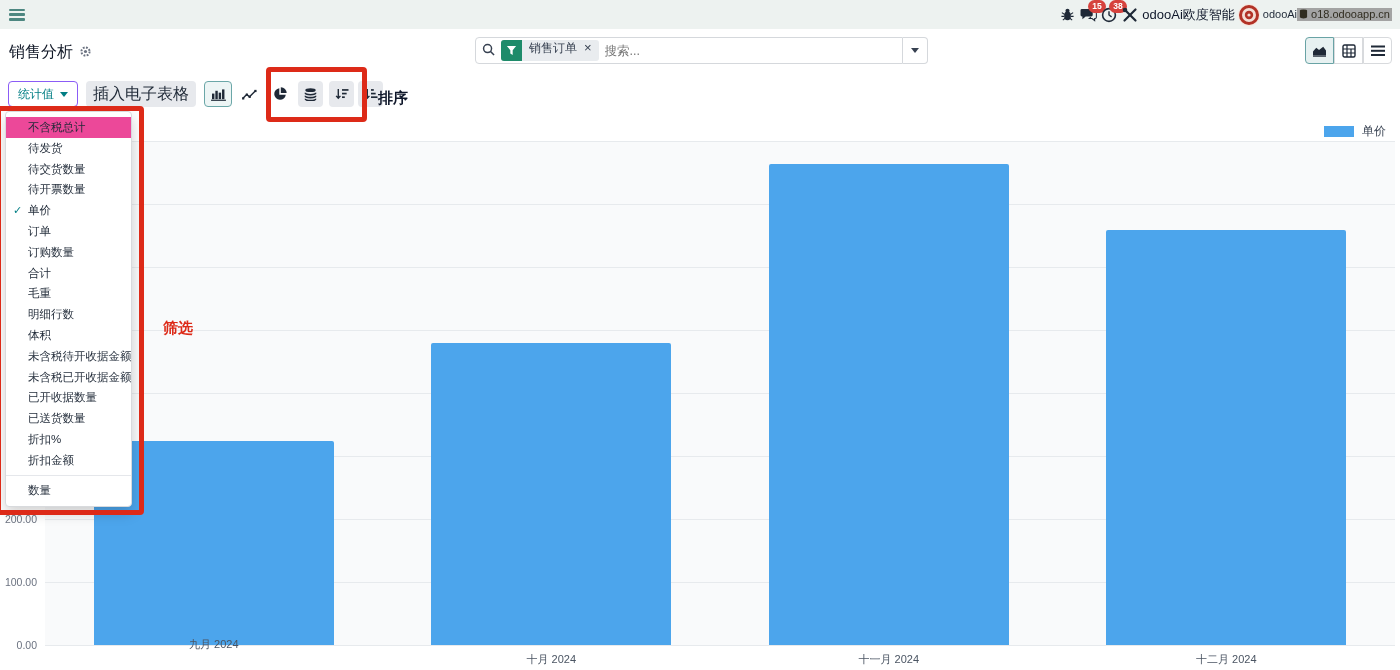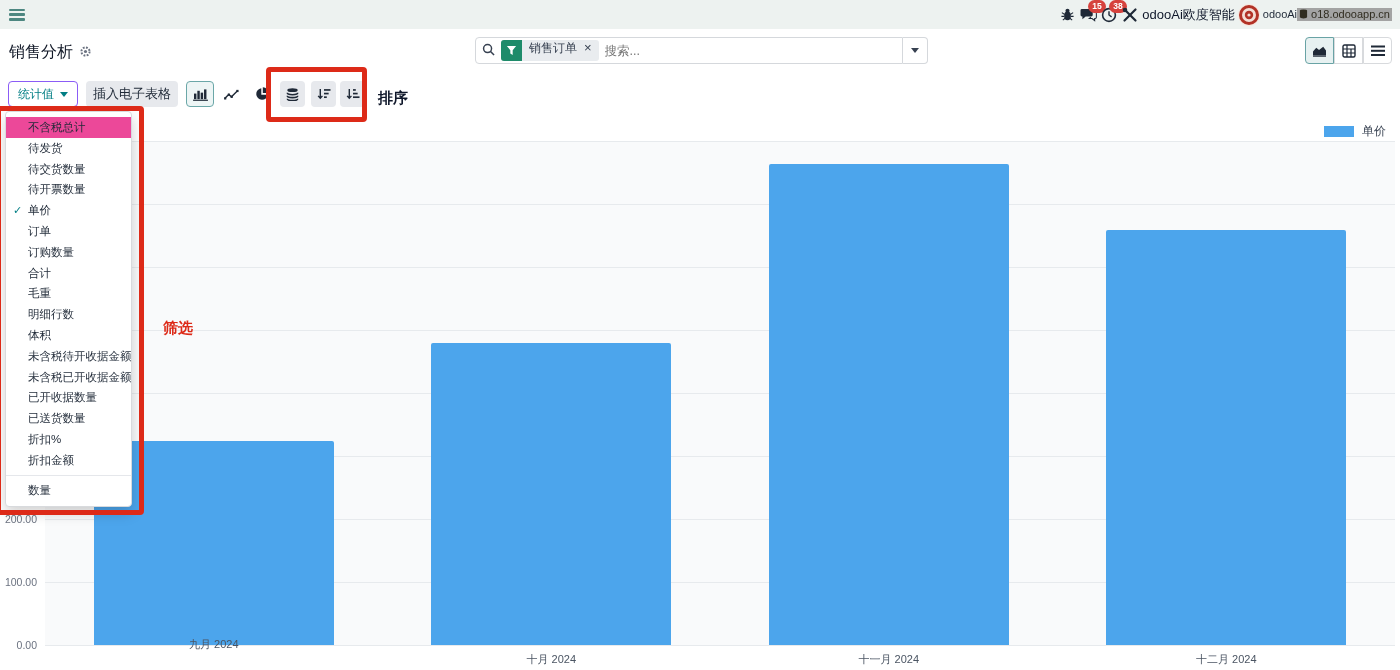--- a/index.html
+++ b/index.html
@@ -36,21 +36,21 @@
   .view-switcher { position:absolute; right:8px; top:37px; display:flex; z-index:10; }
   .vs-btn { width:29px; height:27px; background:#fff; border:1px solid #d8dadd; display:flex; align-items:center; justify-content:center; cursor:pointer; }
   .vs-btn:first-child { border-radius:4px 0 0 4px; }
   .vs-btn:last-child { border-radius:0 4px 4px 0; }
   .vs-btn.active { background:#e7f1f1; border-color:#69a3a5; }
 
   
   .toolbar { position:absolute; left:8px; top:81px; height:26px; display:flex; align-items:center; z-index:10; }
   .btn-measures { height:26px; display:flex; align-items:center; gap:6px; padding:0 9px; background:#fff; border:1px solid #8b5cf6; border-radius:4px; color:#017e84; font-size:12px; cursor:pointer; }
   .btn-measures .caret { width:0; height:0; border-left:4px solid transparent; border-right:4px solid transparent; border-top:5px solid #017e84; }
-  .btn-gray { height:26px; display:flex; align-items:center; padding:0 7px; background:#e7e9ed; border-radius:4px; color:#1f2937; font-size:13px; border:none; cursor:pointer; font-family:inherit; }
+  .btn-gray { height:26px; display:flex; align-items:center; padding:0 7px; background:#e7e9ed; border-radius:4px; color:#1f2937; font-size:16px; border:none; cursor:pointer; font-family:inherit; }
   .icon-btn { width:28px; height:26px; display:flex; align-items:center; justify-content:center; background:transparent; border:1px solid transparent; border-radius:4px; cursor:pointer; }
   .icon-btn.active { background:#edf5f5; border-color:#6ba7a8; }
   .icon-btn.graybg { background:#e7e9ed; width:25px; }
   .sp8 { width:8px; } .sp6 { width:6px; } .sp4 { width:4px; } .sp3 { width:3px; }
 
   
   .chart-area { position:absolute; left:0; top:115px; width:1400px; height:555px; z-index:1; }
   .plot-bg { position:absolute; left:45px; top:26px; width:1350px; height:504px; background:#f9fafb; }
   .legend { position:absolute; right:14px; top:8px; display:flex; align-items:center; gap:8px; cursor:pointer; }
   .legend-swatch { width:30px; height:11px; }

